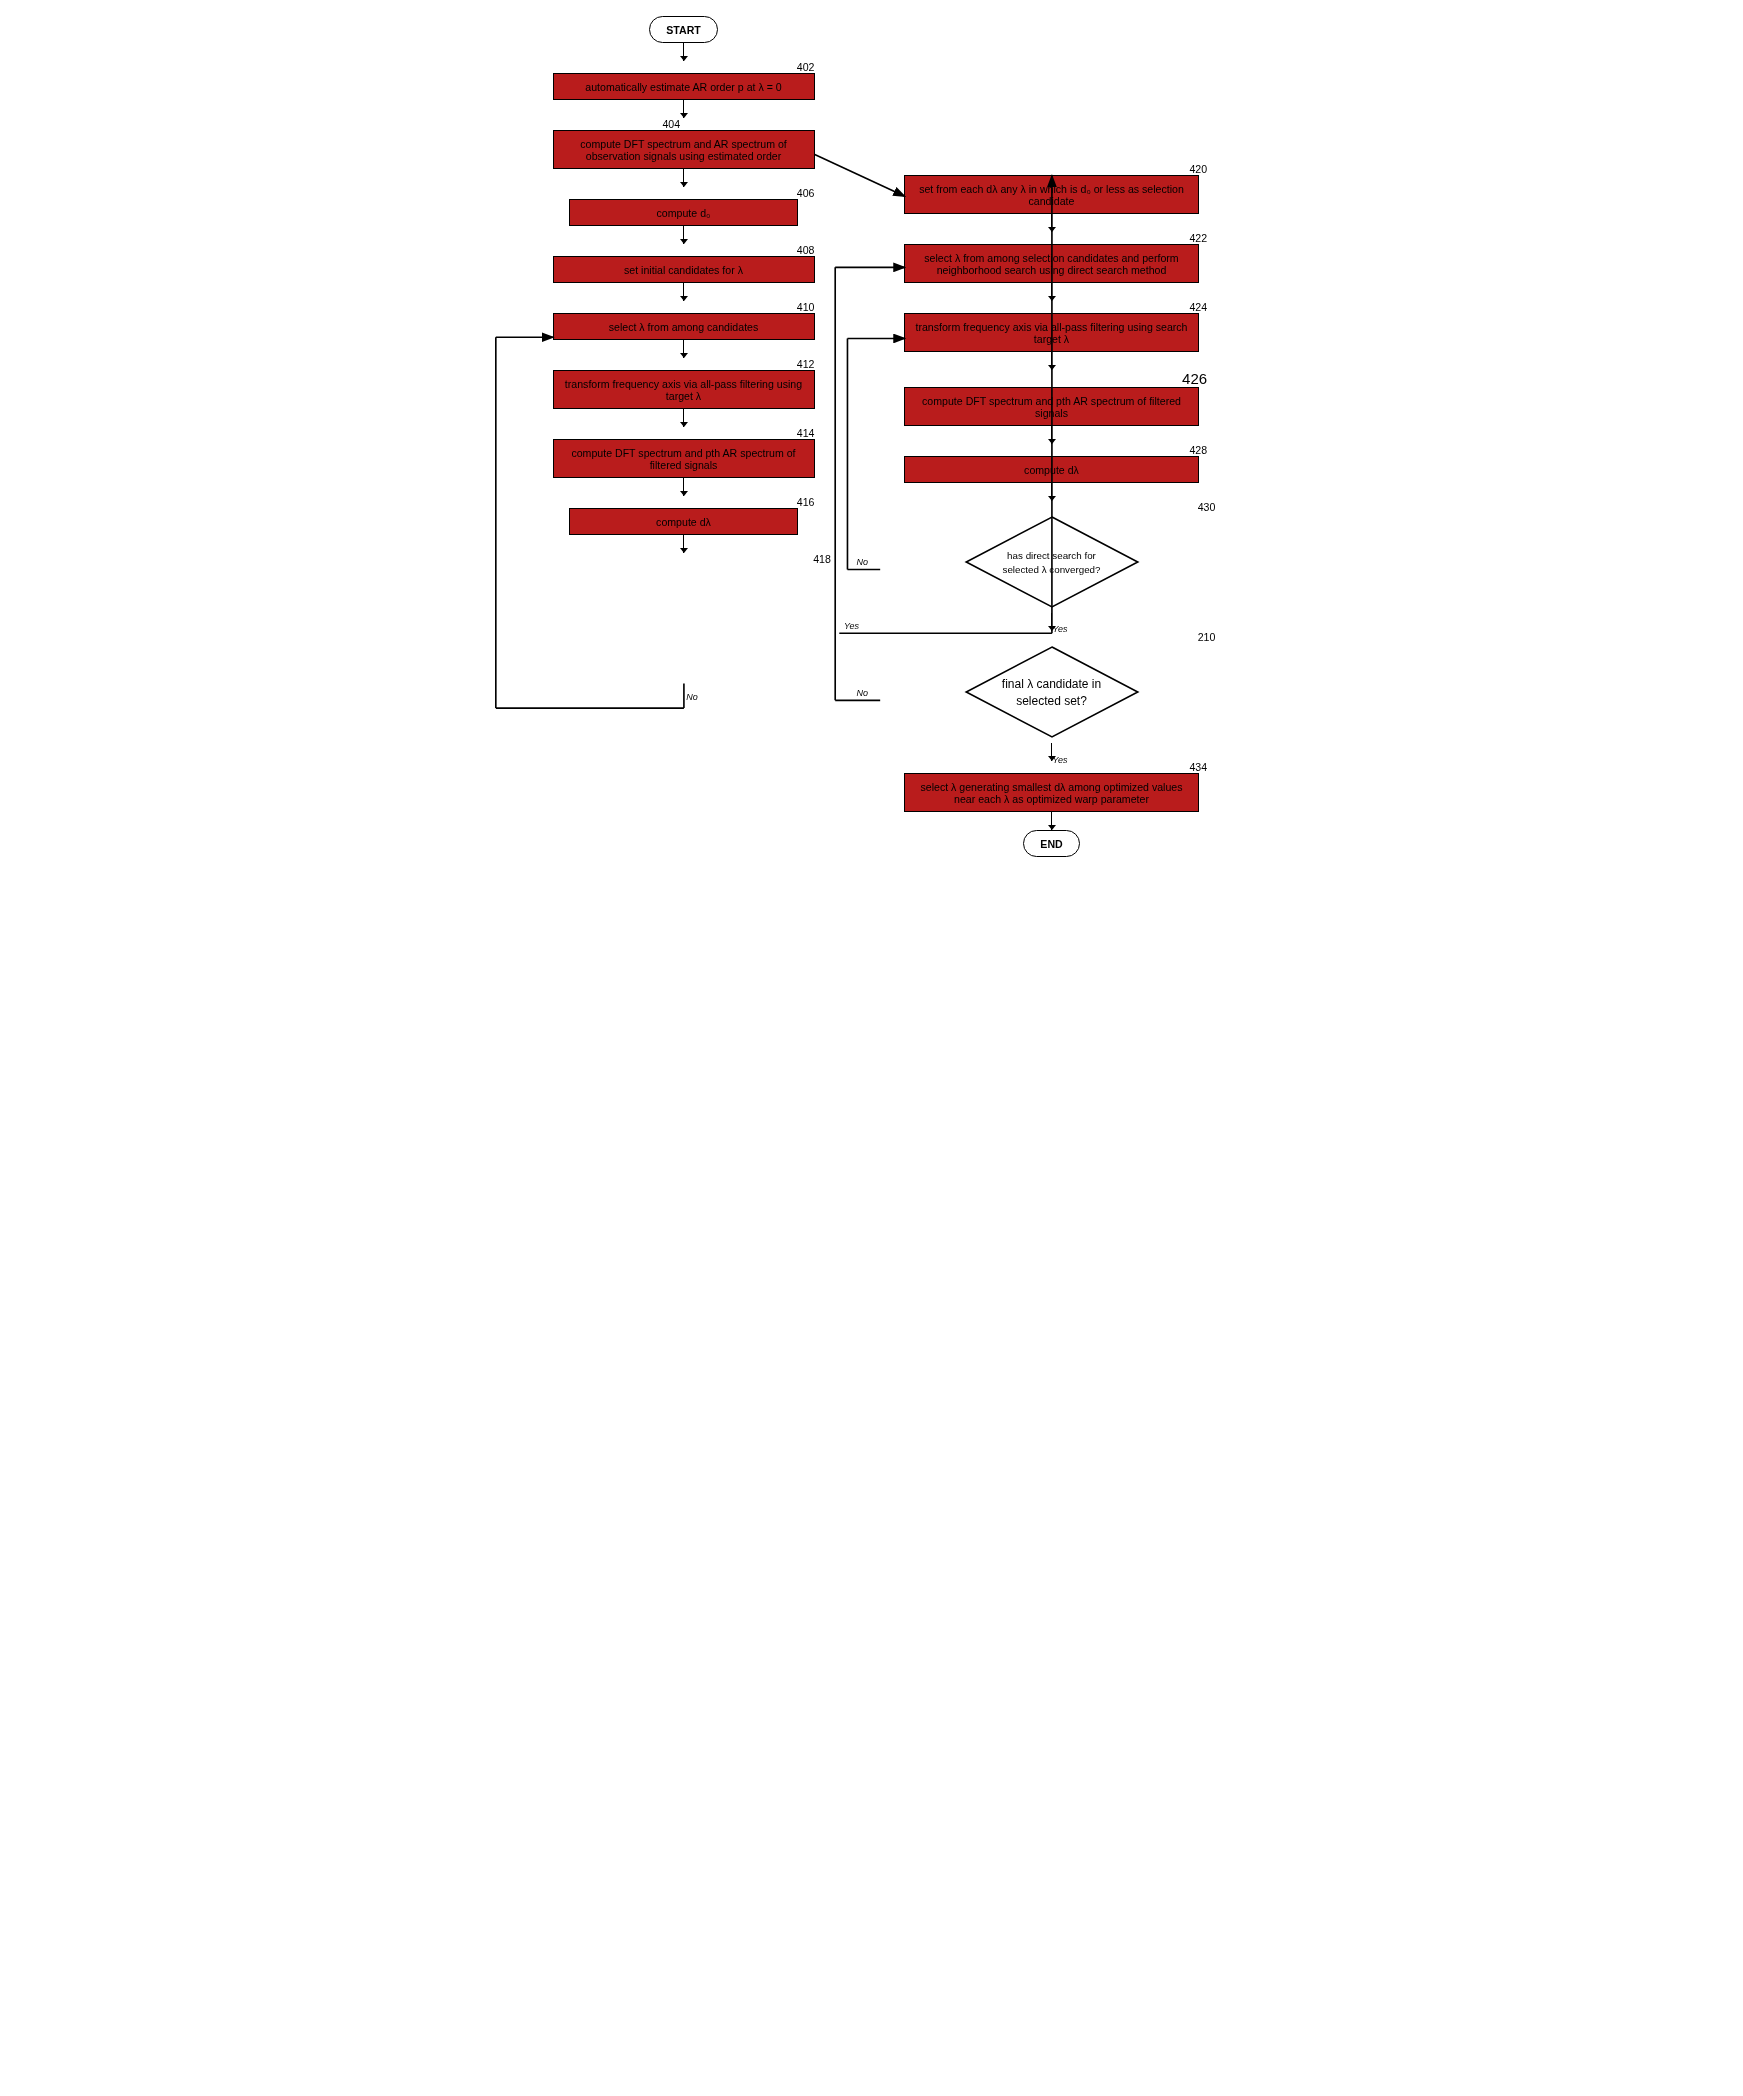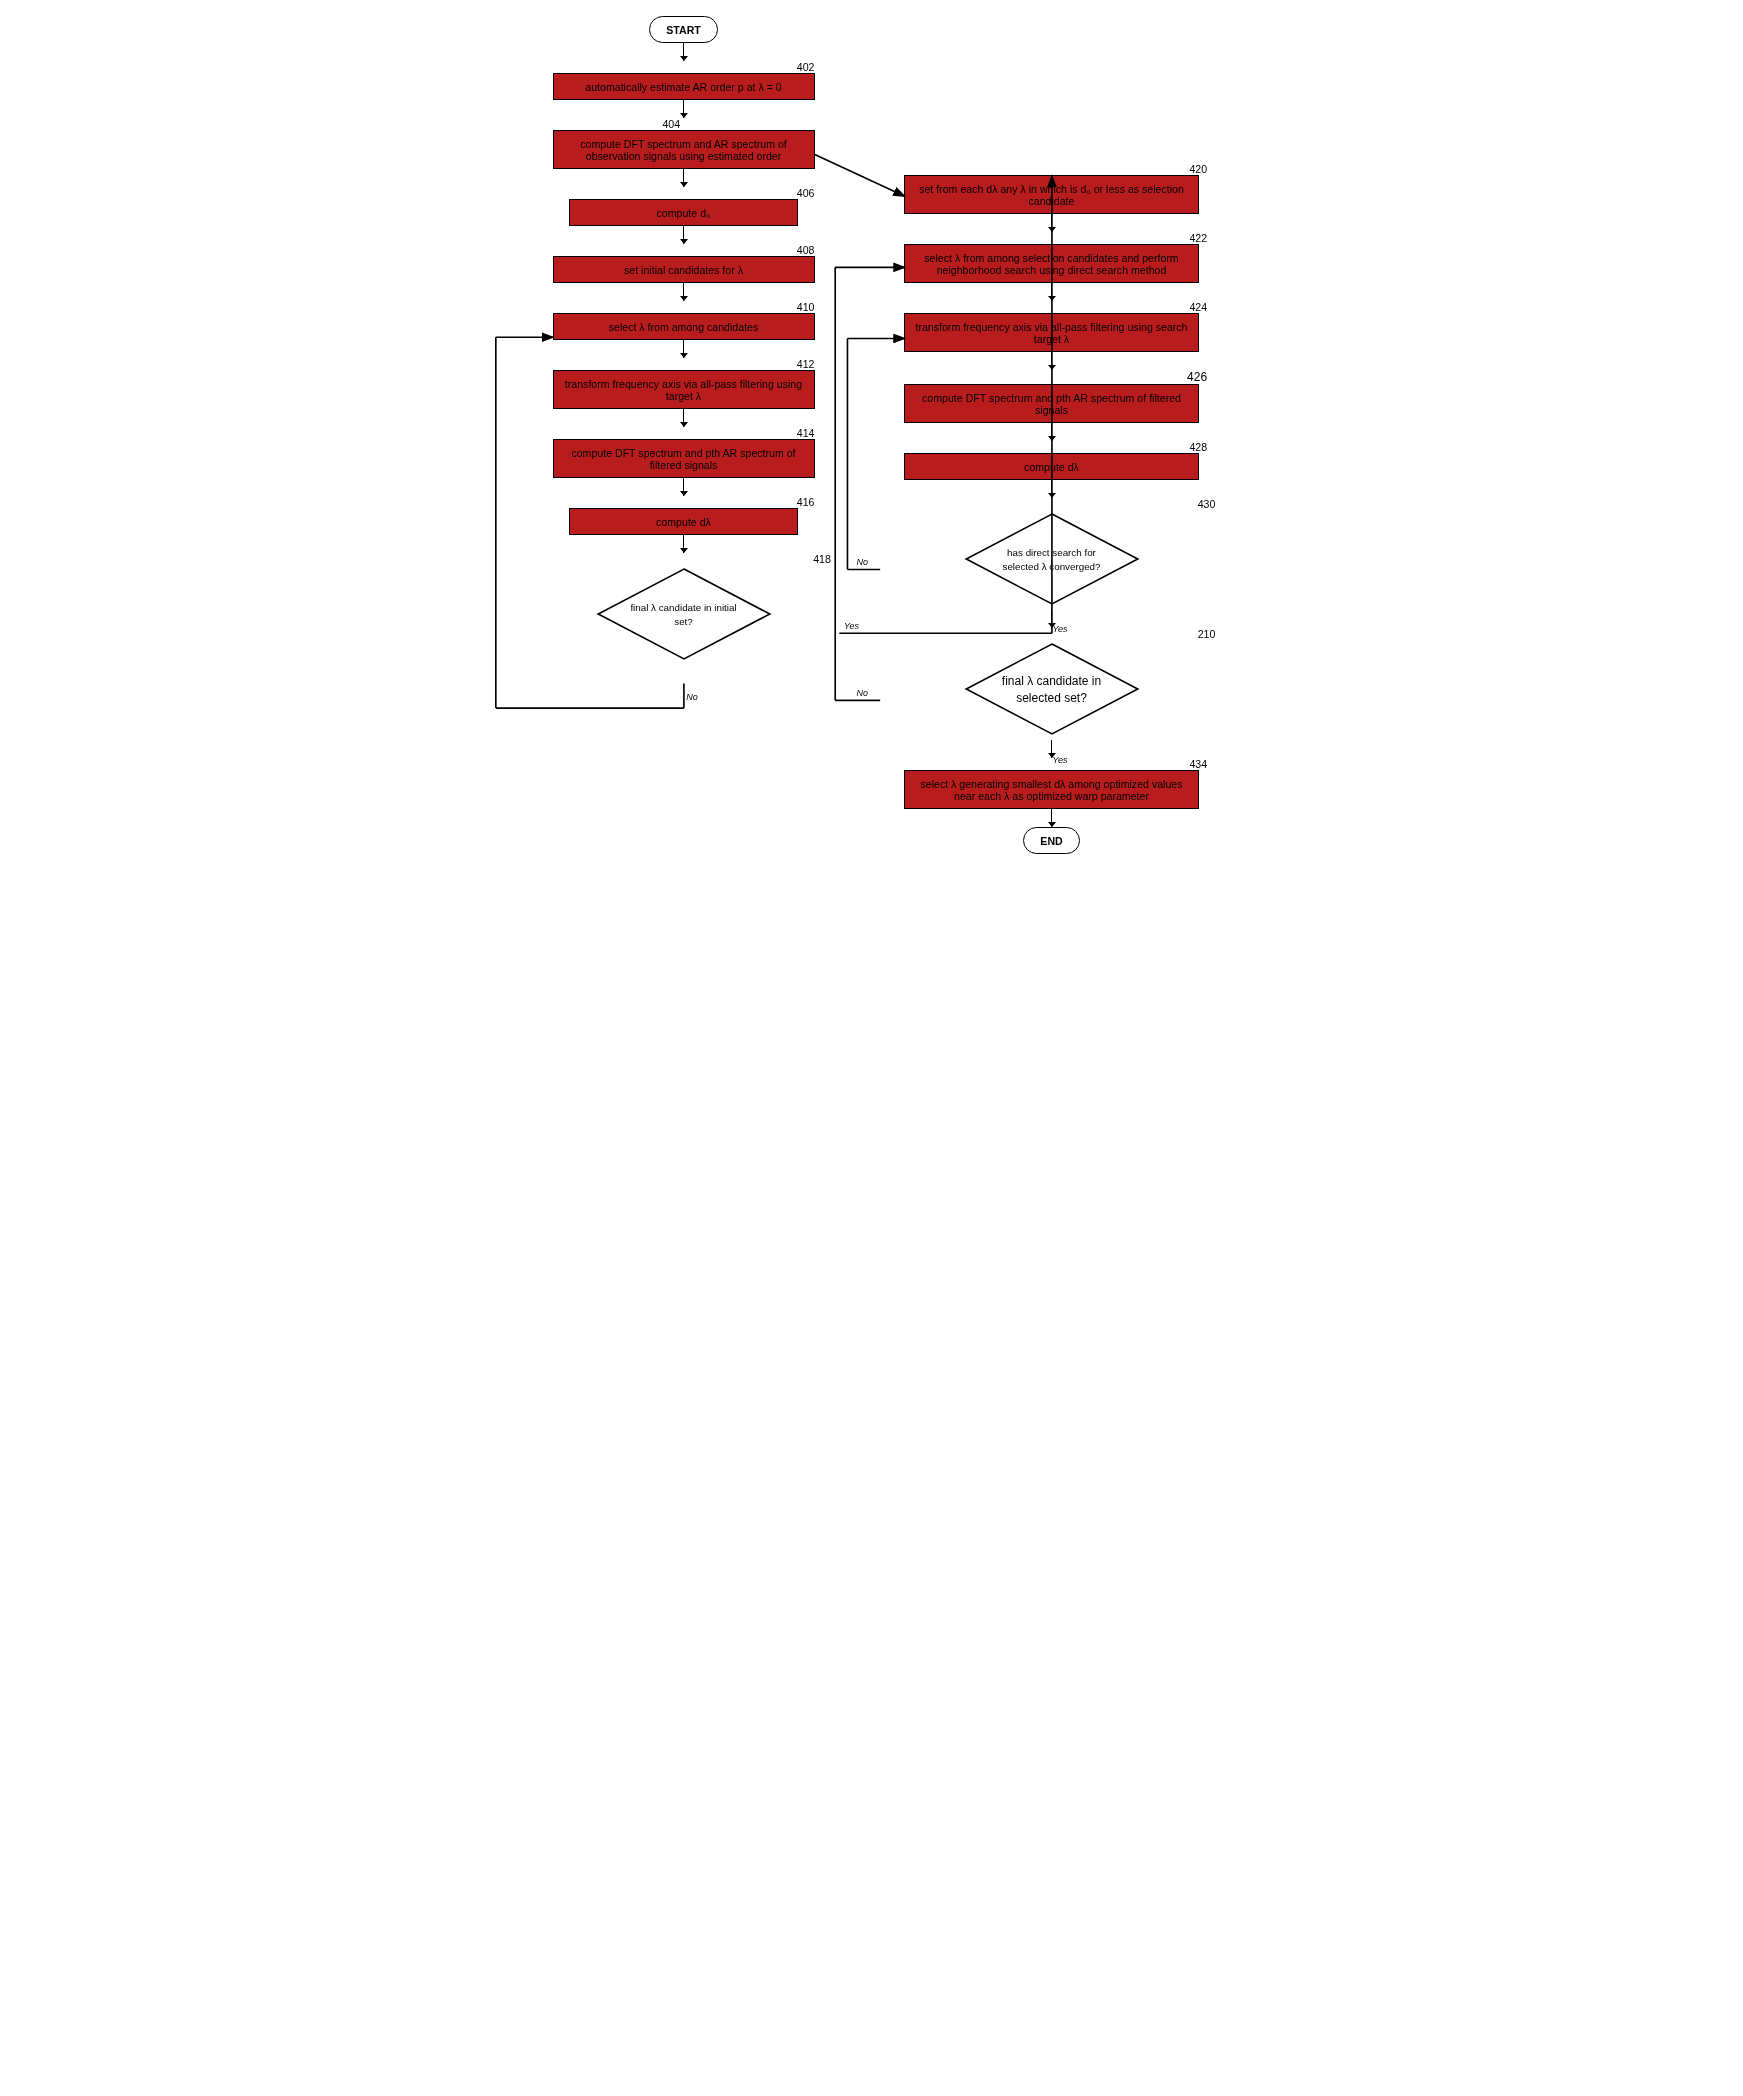--- a/index.html
+++ b/index.html
@@ -169,28 +169,20 @@
       </div>
     </div>
 
     <div style="width:1.6px;height:18px;background:#000;margin:0 auto;position:relative;">
       <div style="position:absolute;bottom:0;left:50%;transform:translateX(-50%);border-left:4.1px solid transparent;border-right:4.1px solid transparent;border-top:5.7px solid #000;"></div>
     </div>
 
     <div style="text-align:right;margin-right:8.2px;font-size:10.6px;">
       <span>418</span>
     </div>
-    <div style="text-align:center;position:relative;" id="diamond-418-wrap">
-      <svg width="180" height="98" viewBox="0 0 220 120">
-        <polygon points="110,5 215,60 110,115 5,60" fill="white" stroke="black" stroke-width="2"></polygon>
-      </svg>
-      <div style="position:absolute;top:50%;left:50%;transform:translate(-50%,-50%);text-align:center;font-size:9.8px;line-height:1.4;width:115px;">
-        <span>final λ candidate in initial set?</span>
-      </div>
-    </div>
 
   </div>
 
   <div style="position:absolute; left:376px; top:147px; width:344px;">
 
     <div style="text-align:right;margin-right:16.4px;font-size:10.6px;">
       <span>420</span>
     </div>
     <div style="text-align:center;">
       <div class="process box-full" id="box-420">
@@ -221,21 +213,21 @@
     <div style="text-align:center;">
       <div class="process box-full" id="box-424">
         <span>transform frequency axis via all-pass filtering using search target λ</span>
       </div>
     </div>
 
     <div style="width:1.6px;height:18px;background:#000;margin:0 auto;position:relative;">
       <div style="position:absolute;bottom:0;left:50%;transform:translateX(-50%);border-left:4.1px solid transparent;border-right:4.1px solid transparent;border-top:5.7px solid #000;"></div>
     </div>
 
-    <div style="text-align:right;margin-right:16.4px;font-size:12px;">
+    <div style="text-align:right;margin-right:16.4px;font-size:15px;">
       <span>426</span>
     </div>
     <div style="text-align:center;">
       <div class="process box-full" id="box-426">
         <span>compute DFT spectrum and pth AR spectrum of filtered signals</span>
       </div>
     </div>
 
     <div style="width:1.6px;height:18px;background:#000;margin:0 auto;position:relative;">
       <div style="position:absolute;bottom:0;left:50%;transform:translateX(-50%);border-left:4.1px solid transparent;border-right:4.1px solid transparent;border-top:5.7px solid #000;"></div>

